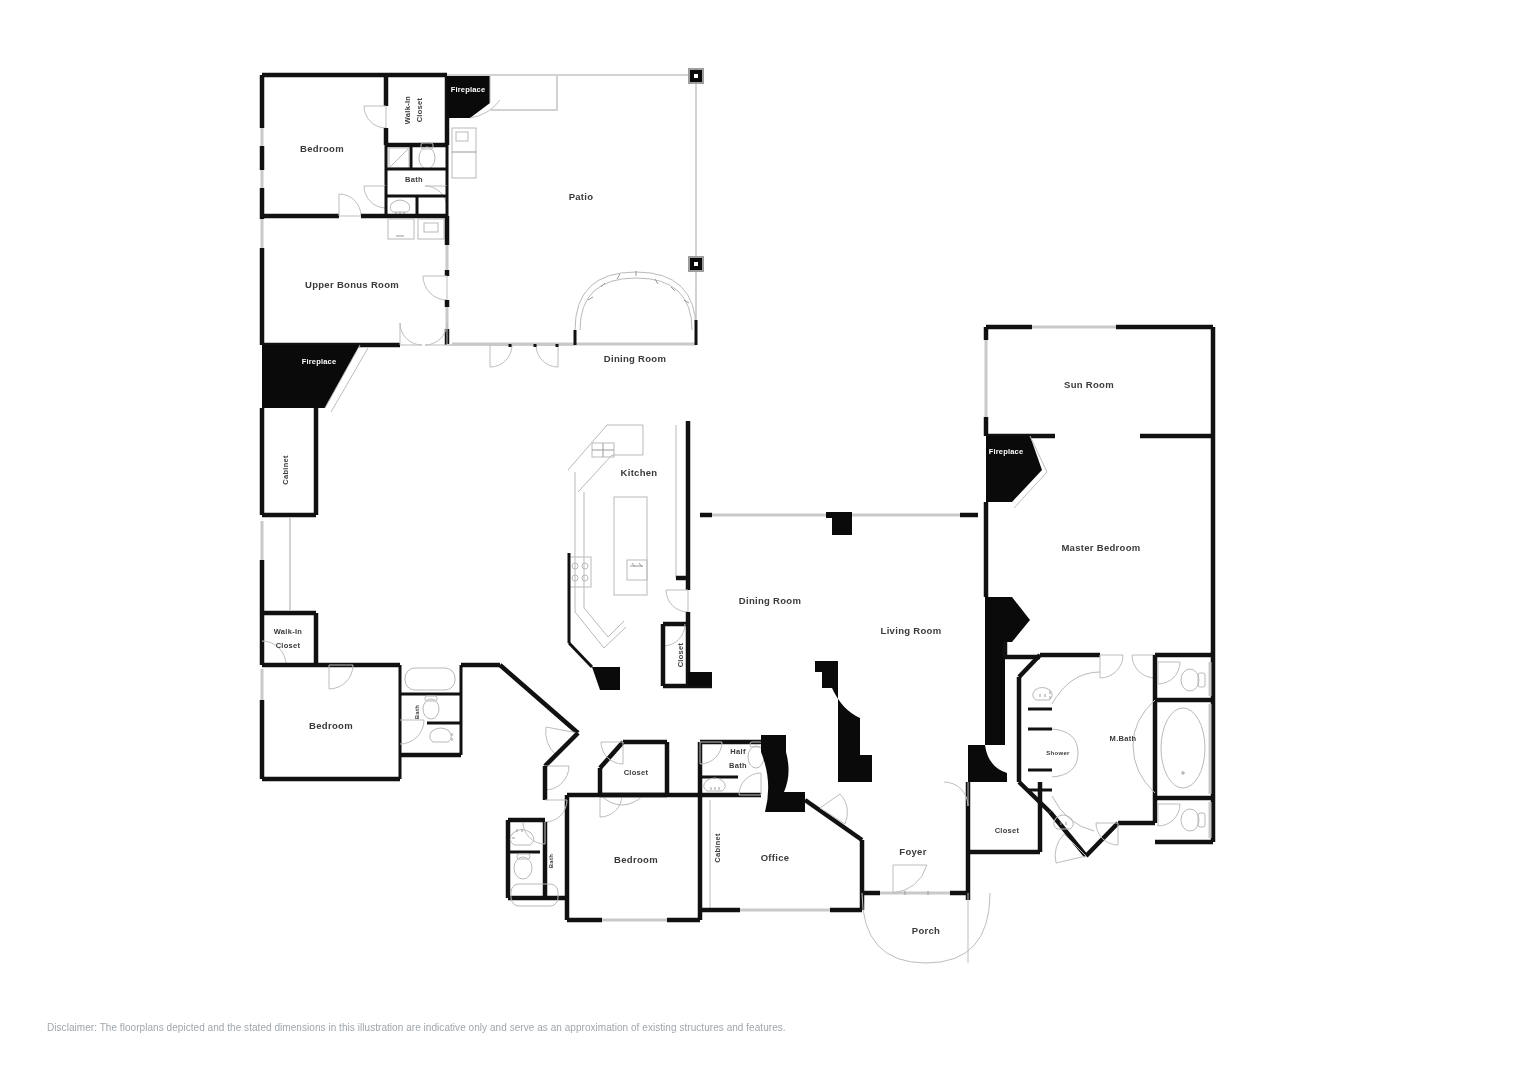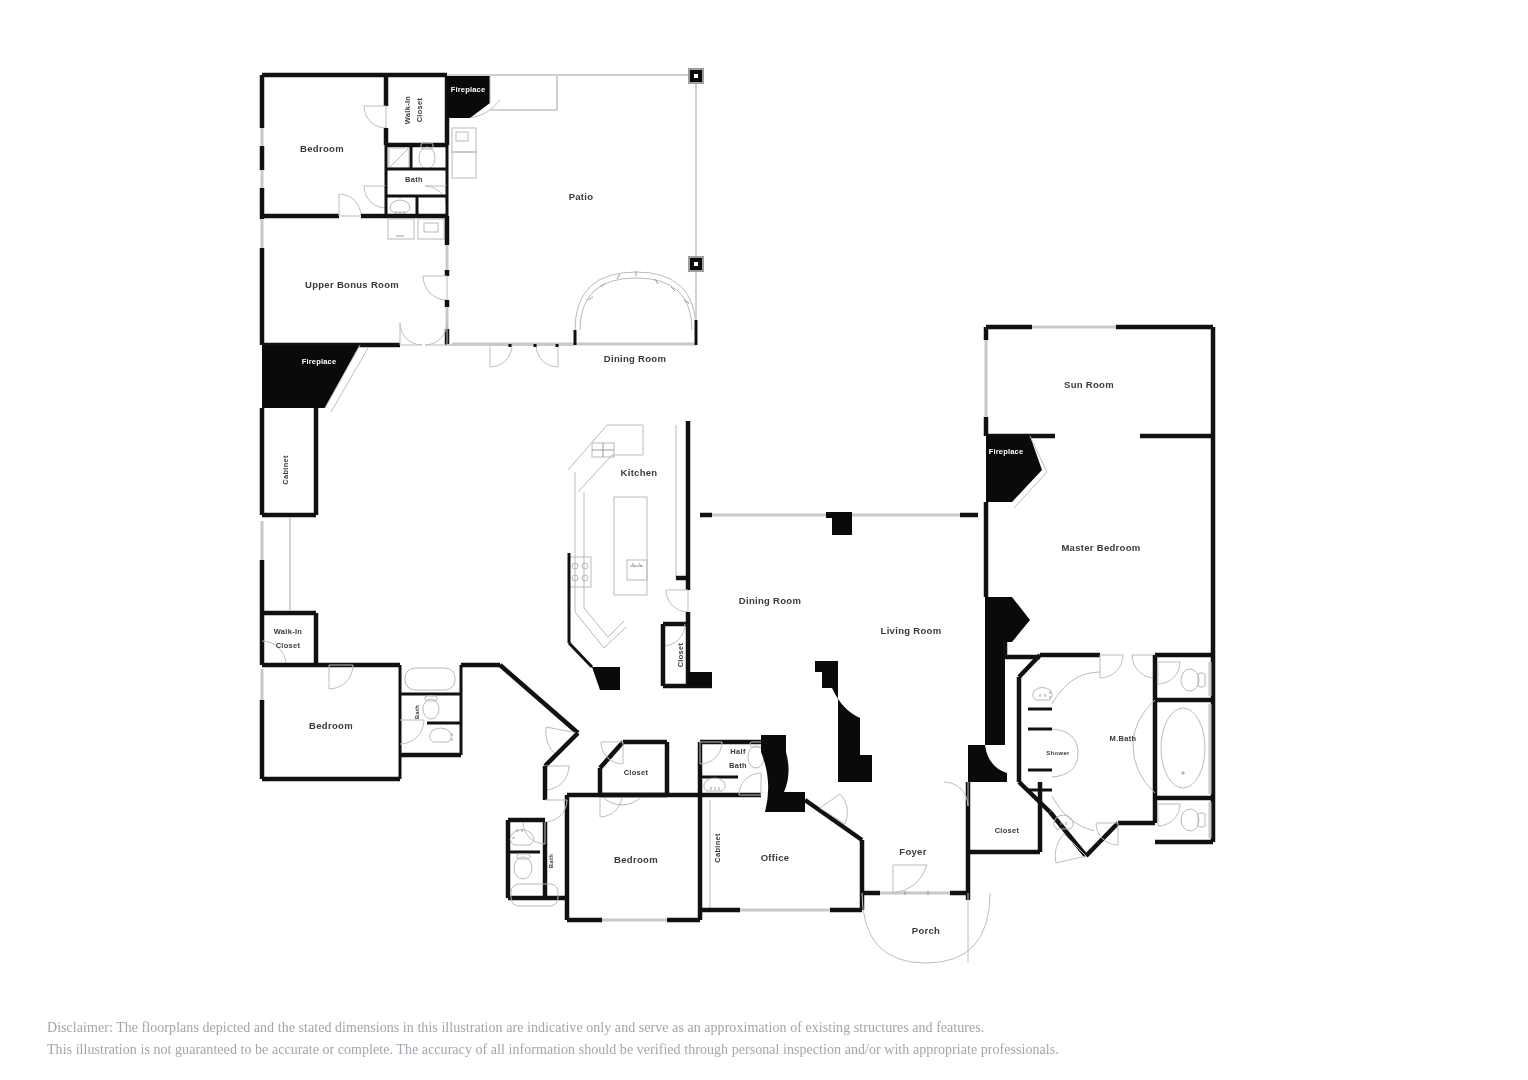--- a/index.html
+++ b/index.html
@@ -41,22 +41,22 @@
   .solidblk{ fill:#0a0a0a; stroke:none; }
   .colmark-out{ fill:#9e9e9e; }
   .colmark-in{ fill:#0a0a0a; }
   .colmark-dot{ fill:#ffffff; }
 
   #disclaimer{
     position:absolute;left:47px;top:1022px;width:1200px;
   }
   #disclaimer p{
     margin:0 0 10px 0;
-    font-family:Liberation Serif, serif;
-    font-size:14px;
+    font-family:Liberation Sans, sans-serif;
+    font-size:10px;
     line-height:12px;
     color:#9fa6ad;
     letter-spacing:0.05px;
     white-space:nowrap;
   }
 </style>
 </head>
 <body>
 
 <div id="plan-wrap">
@@ -453,14 +453,13 @@
     <text class="lbl-fire" x="468" y="90">Fireplace</text>
     <text class="lbl-fire" x="319" y="362">Fireplace</text>
     <text class="lbl-fire" x="1006" y="452">Fireplace</text>
   </g>
 
 </svg>
 </div>
 
 <div id="disclaimer">
   <p>Disclaimer: The floorplans depicted and the stated dimensions in this illustration are indicative only and serve as an approximation of existing structures and features.</p>
-  <p>This illustration is not guaranteed to be accurate or complete. The accuracy of all information should be verified through personal inspection and/or with appropriate professionals.</p>
 </div>
 
 </body></html>

